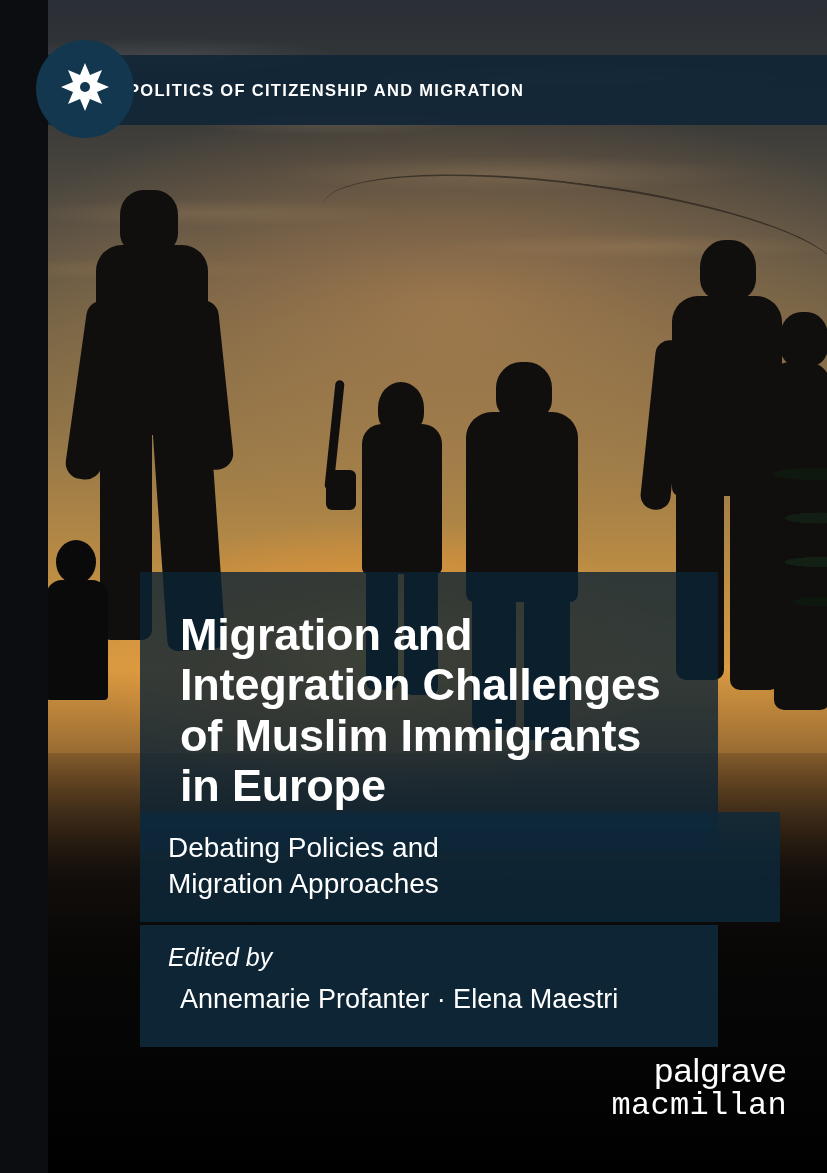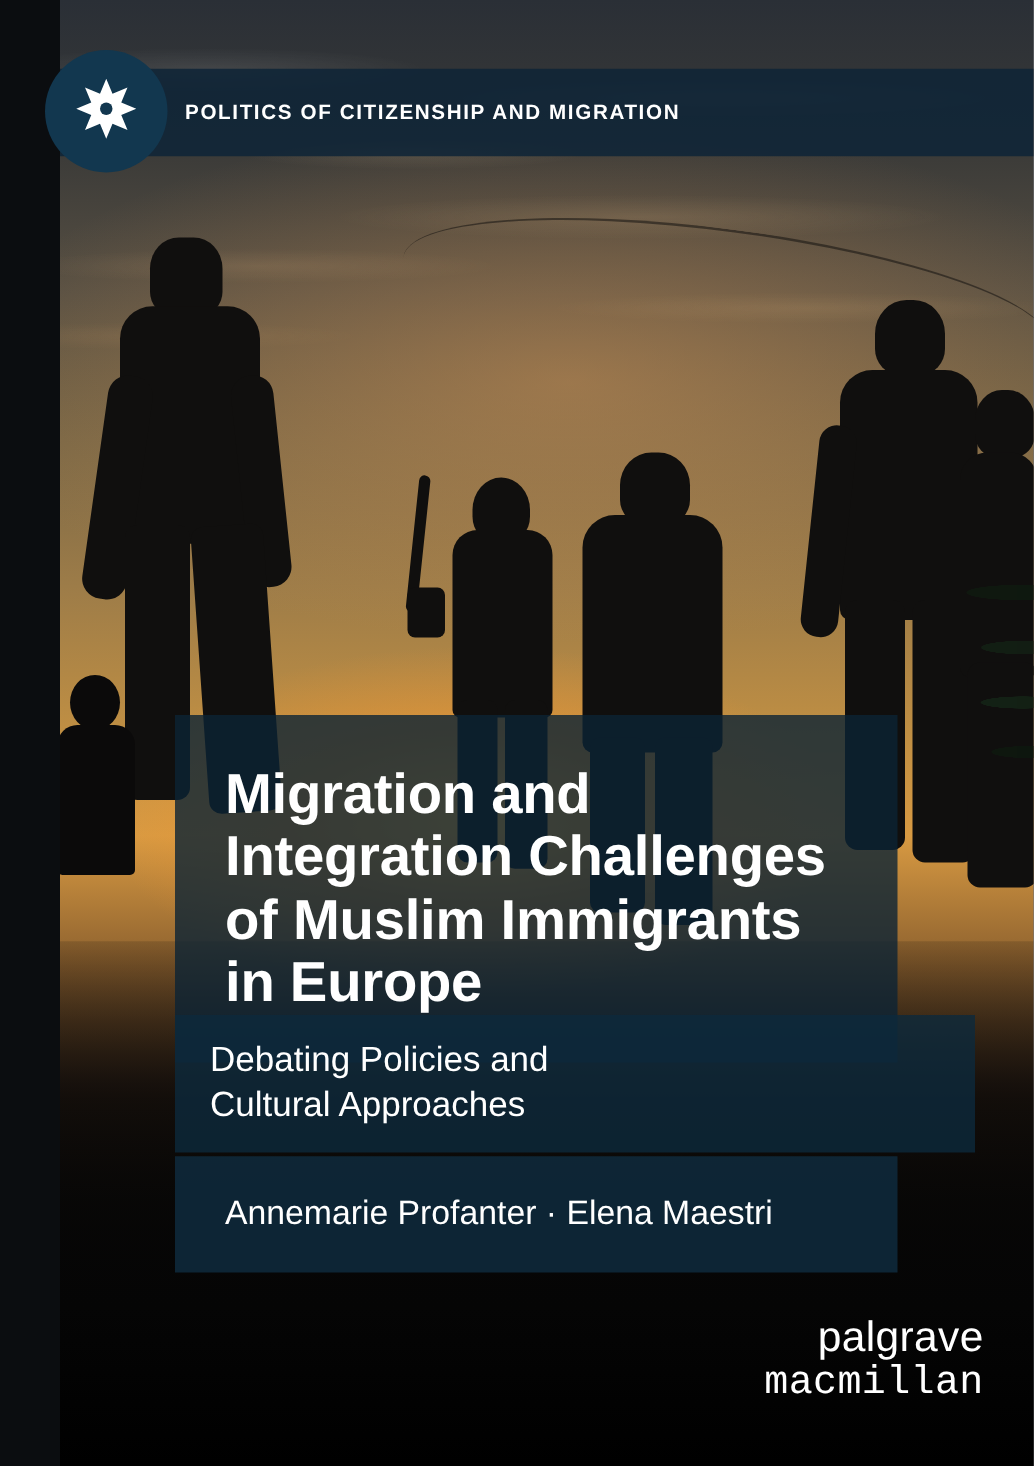--- a/index.html
+++ b/index.html
@@ -107,21 +107,21 @@
     width: 779px; height: 70px;
     background: rgba(15,36,55,0.88);
     display: flex;
     align-items: center;
   }
   .series-text {
     color: #ffffff;
     font-size: 16.5px;
     font-weight: bold;
     letter-spacing: 1.3px;
-    margin-left: 100px;
+    margin-left: 80px;
     white-space: nowrap;
   }
   .logo-circle {
     position: absolute;
     left: 36px; top: 40px;
     width: 98px; height: 98px;
     border-radius: 50%;
     background: #12374f;
     display: flex;
     align-items: center;
@@ -263,24 +263,25 @@
       <circle cx="30" cy="28" r="5" fill="#12374f"></circle>
     </svg>
   </div>
 
   <div class="title-block">
     <h1 class="title-text">Migration and Integration Challenges of Muslim Immigrants in Europe</h1>
   </div>
 
   <div class="subtitle-block">
     <p class="subtitle-text">Debating Policies and</p>
-    <p class="subtitle-text">Cultural Approaches</p>
+    <p class="subtitle-text">Migration Approaches</p>
   </div>
 
   <div class="authors-block">
+    <p class="edited-by">Edited by</p>
     <p class="authors-text">Annemarie Profanter · Elena Maestri</p>
   </div>
 
   <div class="publisher">
     <div class="pub-main">palgrave</div>
     <div class="pub-sub">macmillan</div>
   </div>
 
 </div>
 

